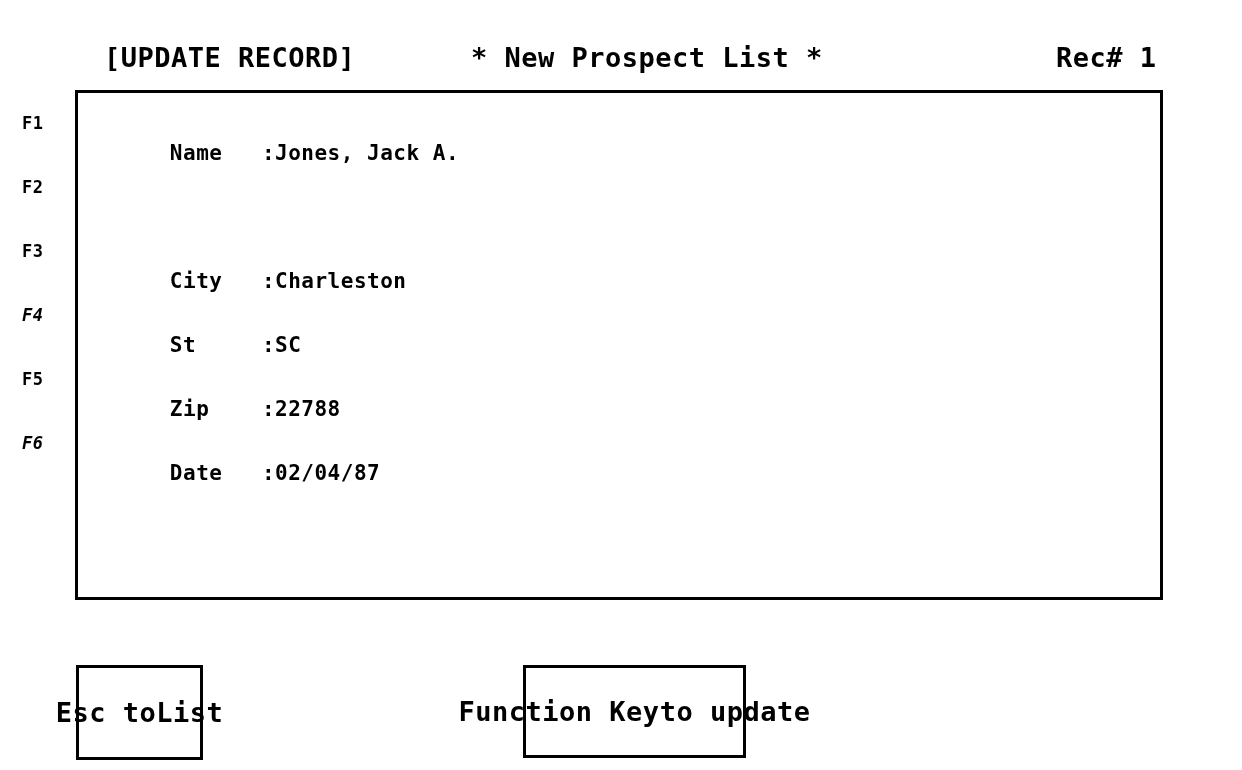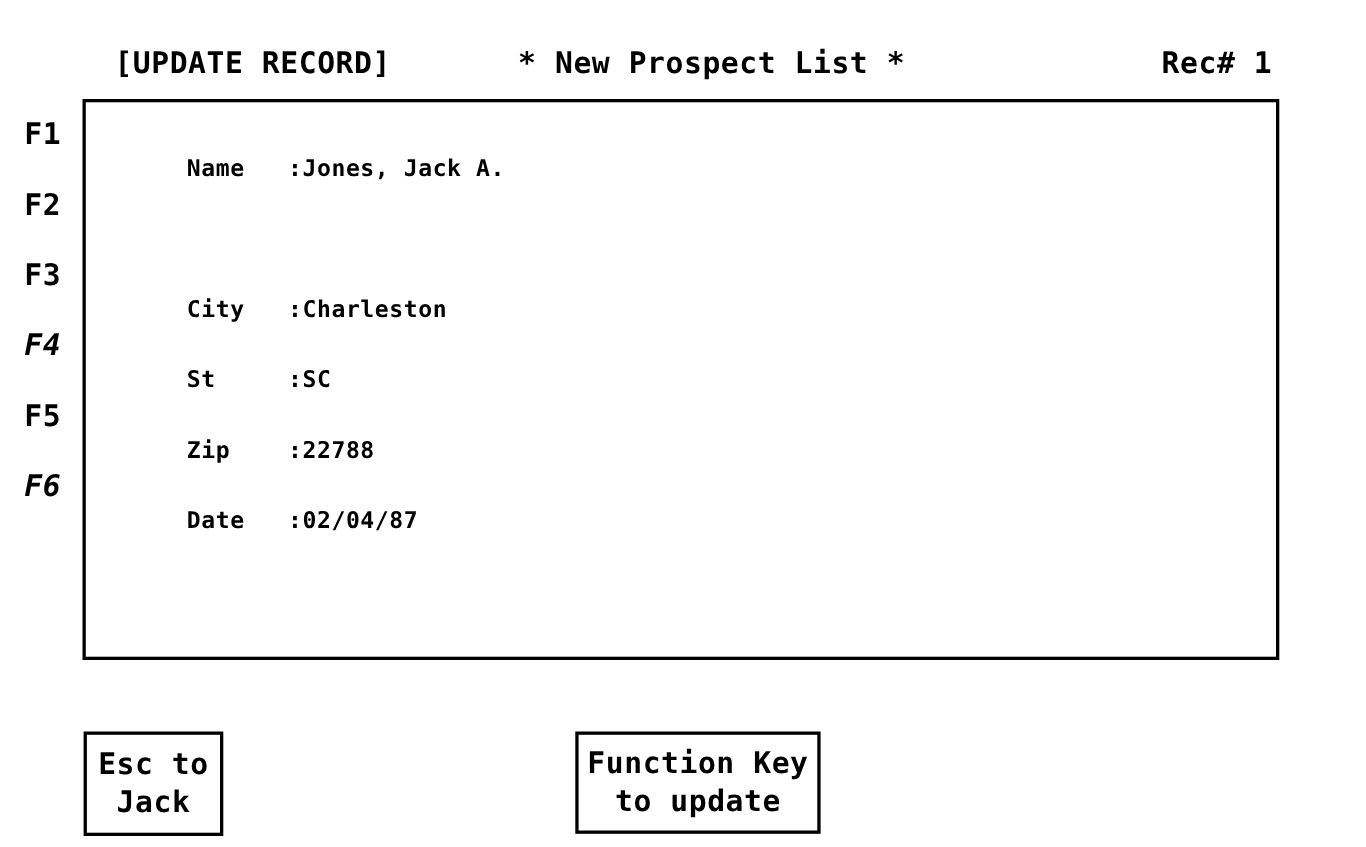--- a/index.html
+++ b/index.html
@@ -67,21 +67,21 @@
     position: absolute;
     left: 0px;
     top: 90px;
     width: 75px;
     height: 510px;
   }
   .fkey {
     position: absolute;
     left: 22px;
     width: 50px;
-    font-size: 27px;
+    font-size: 17px;
     line-height: 30px;
     font-weight: bold;
     letter-spacing: 0.5px;
     white-space: pre;
   }
 
   
   .field-rows {
     position: absolute;
     left: 75px;
@@ -106,21 +106,21 @@
     white-space: pre;
   }
 
   
   .btn {
     position: absolute;
     border: 3px solid #000000;
     box-sizing: border-box;
     background: #ffffff;
     display: flex;
-    flex-direction: column;
+    flex-direction: row;
     align-items: center;
     justify-content: center;
     font-size: 27px;
     line-height: 34px;
     font-weight: bold;
     letter-spacing: 0.5px;
     white-space: pre;
     text-align: center;
     cursor: pointer;
   }
@@ -182,21 +182,21 @@
     </div>
 
     <div class="field-row" style="top:338px;">
       <span class="field-label">Date   </span><span class="field-colon">:</span><span class="field-value">02/04/87</span>
     </div>
 
   </div>
 
   <div class="btn btn-esc">
     <span class="btn-line">Esc to</span>
-    <span class="btn-line">Jack</span>
+    <span class="btn-line">List</span>
   </div>
 
   <div class="btn btn-fkey">
     <span class="btn-line">Function Key</span>
     <span class="btn-line">to update</span>
   </div>
 
 </div>
 
 </body></html>

